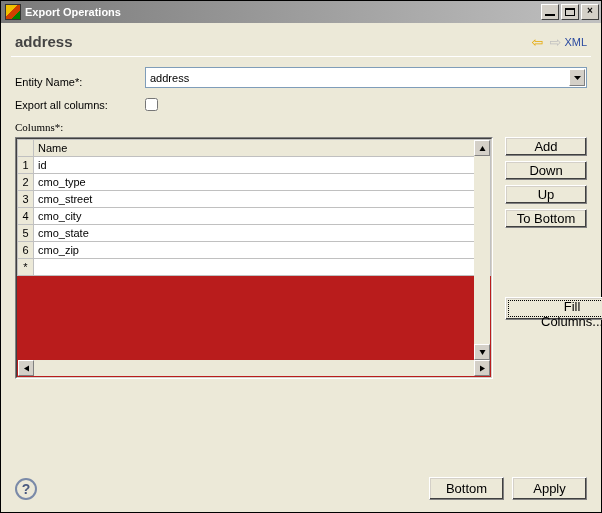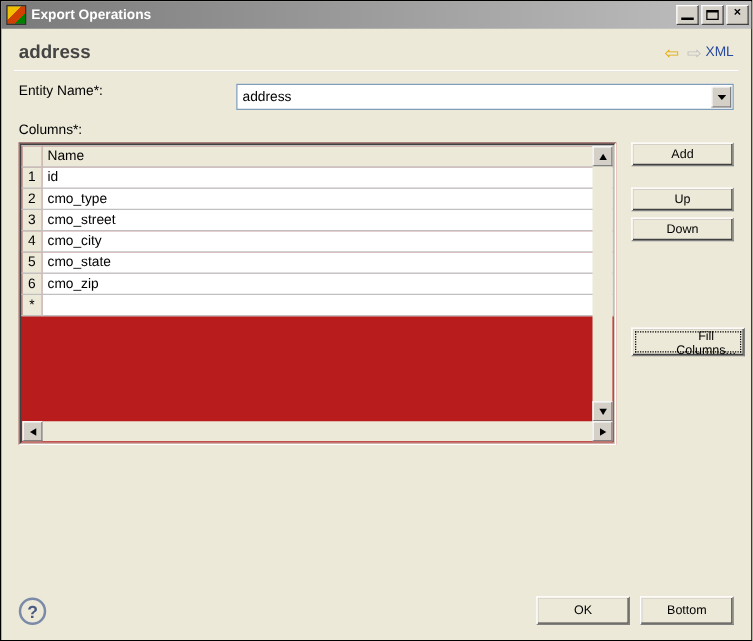--- a/index.html
+++ b/index.html
@@ -14,42 +14,42 @@
   .winbtn.max::after { content:""; position:absolute; left:3px; right:3px; top:3px; bottom:3px; border:1px solid #000; border-top-width:2px; }
   .winbtn.close { font-family: Arial; font-weight: bold; }
   .header { display: flex; align-items: center; padding: 10px 14px 6px 14px; }
   .heading { font-size: 15px; font-weight: bold; color: #444; flex: 1; }
   .navarrow { width: 18px; text-align:center; font-size: 14px; cursor: default; }
   .navarrow.back { color: #e6a800; }
   .navarrow.fwd { color: #bfbfbf; }
   .xml-link { color: #2a4aa0; margin-left: 0; cursor: default; }
   .divider { height: 1px; background: #bfbfbf; margin: 0 10px; border-bottom: 1px solid #fff; }
   .form { padding: 10px 14px 0 14px; }
-  .row { display: flex; align-items: flex-start; margin-bottom: 10px; gap: 44px; }
+  .row { display: flex; align-items: flex-end; margin-bottom: 10px; }
   .row > label { width: 130px; color: #000; }
   .select-wrap { position: relative; flex: 1; height: 21px; background: #fff; border: 1px solid #7f9db9; display:flex; align-items:center; padding: 0 18px 0 4px; }
   .select-arrow { position:absolute; right:1px; top:1px; bottom:1px; width:16px; background:#d4d0c8; border:1px solid #fff; border-right-color:#808080; border-bottom-color:#808080; display:flex; align-items:center; justify-content:center; }
   .select-arrow svg { width:7px; height:4px; }
   input[type=checkbox] { margin:0; width:13px; height:13px; }
-  .columns-label { margin-bottom: 4px; display:block; }
+  .columns-label { margin-bottom: 4px; display:block;font-family:Liberation Serif, serif; }
   .body-area { display:flex; padding: 0 14px; gap: 12px; flex:1; min-height:0; }
   .table-panel { flex: 1; display:flex; flex-direction:column; border:1px solid; border-color:#808080 #fff #fff #808080; background:#b91c1c; min-height:0; height: 242px; position:relative; }
   .table-inner { border:1px solid; border-color:#404040 #d4d0c8 #d4d0c8 #404040; flex:1; display:flex; flex-direction:column; min-height:0; overflow:hidden; position:relative; }
   .grid { flex:1; overflow:hidden; }
   .grid table { border-collapse: collapse; width: 100%; }
   .grid th, .grid td { border: 1px solid #c0c0c0; padding: 2px 4px; text-align:left; background:#fff; height:16px; font-weight:normal; }
   .grid th { background:#ece9d8; }
   .grid .rownum { width: 16px; text-align:center; background:#ece9d8; color:#000; }
   .grid .name-col { width:auto; }
   .vscroll { position:absolute; top:1px; right:1px; bottom:17px; width:16px; background:#ece9d8; }
   .hscroll { position:absolute; left:1px; right:1px; bottom:1px; height:16px; background:#ece9d8; }
   .scroll-btn { width:16px; height:16px; background:#d4d0c8; border:1px solid #fff; border-right-color:#808080; border-bottom-color:#808080; position:absolute; display:flex; align-items:center; justify-content:center; }
   .scroll-btn svg { width:7px; height:7px; fill:#000; }
   .side-buttons { width: 82px; display:flex; flex-direction:column; align-items: stretch; }
-  .btn { height: 23px; background:#ece9d8; border:1px solid #fff; border-right-color:#808080; border-bottom-color:#808080; box-shadow: inset -1px -1px 0 #404040, inset 1px 1px 0 #d4d0c8; font-size:10px; cursor:default; margin-bottom: 5px; }
+  .btn { height: 23px; background:#ece9d8; border:1px solid #fff; border-right-color:#808080; border-bottom-color:#808080; box-shadow: inset -1px -1px 0 #404040, inset 1px 1px 0 #d4d0c8; font-size:13px; cursor:default; margin-bottom: 5px; }
   .btn.focused { outline: 1px dotted #000; outline-offset: -4px; padding-left: 35px; }
   .gap { height: 16px; }
   .fill-btn-wrap { margin-top: 64px; }
   .footer { display:flex; align-items:center; padding: 12px 14px 12px 14px; }
   .help { width:22px; height:22px; border:2px solid #7a8aa8; border-radius:50%; color:#4a5a80; font-weight:bold; font-size:14px; display:flex; align-items:center; justify-content:center; cursor:default; background:#ece9d8; }
   .footer .spacer { flex:1; }
   .footer .btn { width: 75px; margin-left: 8px; margin-bottom:0; }
 </style>
 </head>
 <body>
@@ -77,20 +77,24 @@
     <div class="row">
       <label>Entity Name*:</label>
       <div class="select-wrap">
         <span>address</span>
         <div class="select-arrow">
           <svg viewBox="0 0 7 4">
               <polygon points="0,0 7,0 3.5,4" fill="#000"></polygon>
             </svg>
         </div>
       </div>
+    </div>
+    <div class="row">
+      <label>Export all columns:</label>
+      <input type="checkbox" style="">
     </div>
     <label class="columns-label">Columns*:</label>
   </div>
 
   <div class="body-area">
     <div class="table-panel">
       <div class="table-inner">
         <div class="grid">
           <table>
             <thead>
@@ -154,29 +158,30 @@
                 <polygon points="1,0.5 1,6.5 6,3.5"></polygon>
               </svg>
             </div>
         </div>
       </div>
     </div>
 
     <div class="side-buttons">
       <button class="btn">Add</button>
       <div class="gap"></div>
+      <button class="btn">Down</button>
       <button class="btn">Up</button>
-      <button class="btn">Down</button>
+      <button class="btn">To Bottom</button>
       <div class="fill-btn-wrap">
         <button class="btn focused">Fill Columns...</button>
       </div>
     </div>
   </div>
 
   <div style="flex:1"></div>
 
   <div class="footer">
     <div class="help">?</div>
     <div class="spacer"></div>
-    <button class="btn">OK</button>
     <button class="btn">Bottom</button>
+    <button class="btn">Apply</button>
   </div>
 </div>
 
 </body></html>

